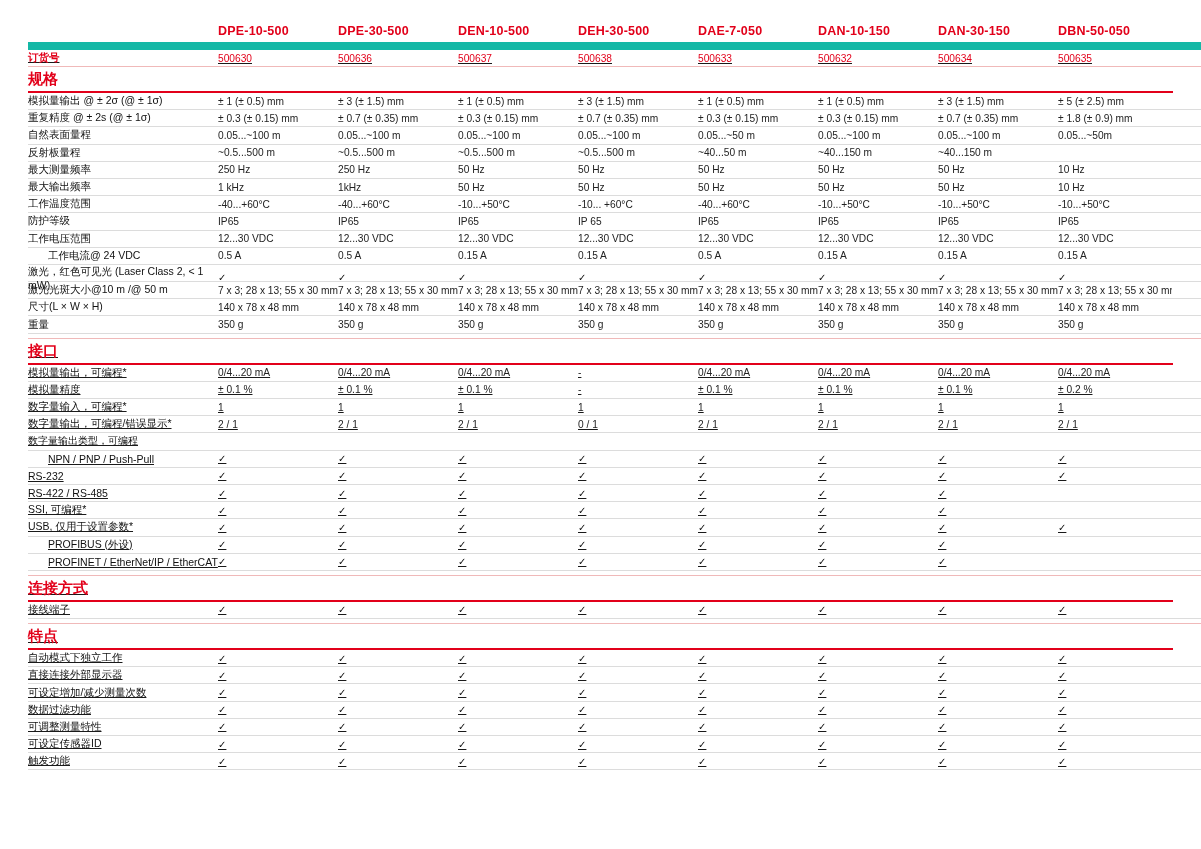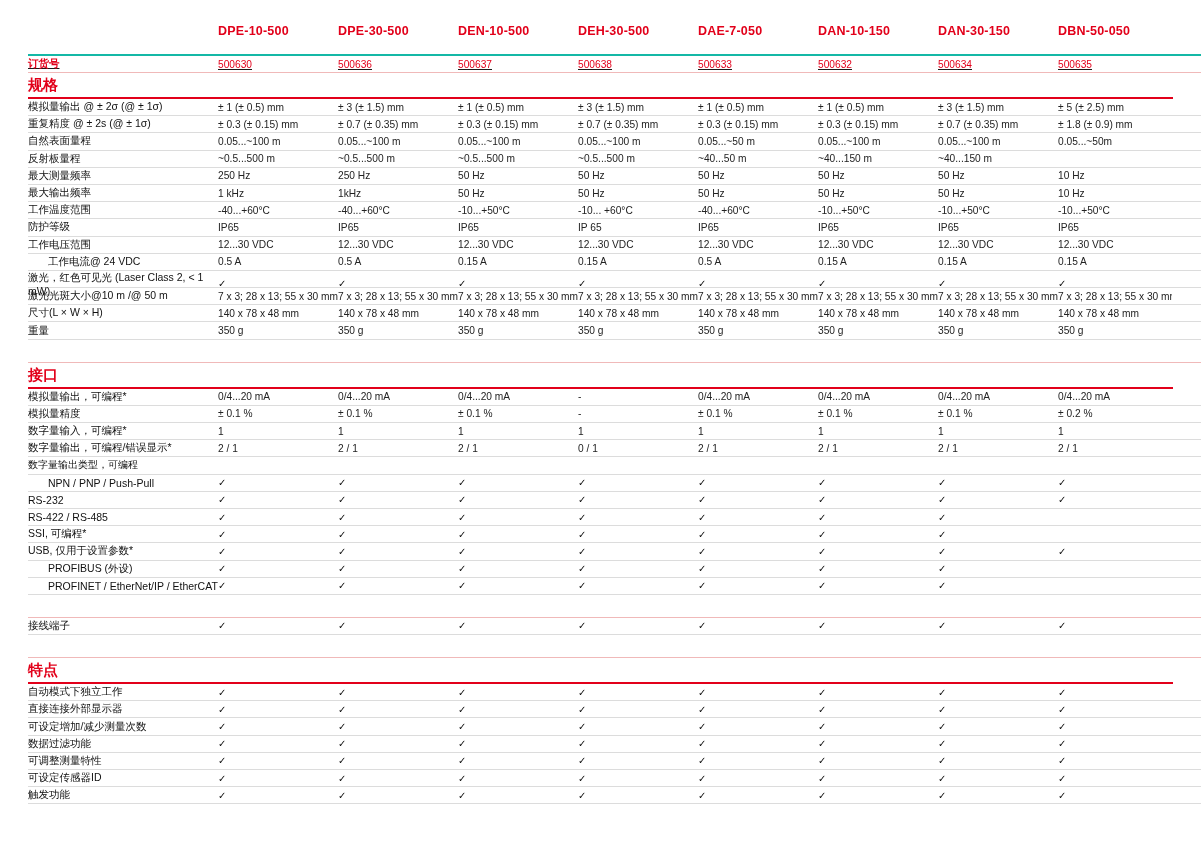--- a/index.html
+++ b/index.html
@@ -8,31 +8,31 @@
     font-family:"Liberation Sans","DejaVu Sans",sans-serif;
     color:#1a1a1a;
   }
   .sheet{position:relative;padding:24px 0 0 28px;width:1173px;}
   .grid{
     display:grid;
     grid-template-columns:190px repeat(7,120px) 114px;
     align-items:center;
   }
   
-  .header-row{border-bottom:2px solid #14b8a6;padding-bottom:16px;}
+  .header-row{border-bottom:8px solid #14b8a6;padding-bottom:4px;}
   .header-row .model{
     color:#e2001a;font-weight:bold;font-size:12.5px;letter-spacing:.2px;
   }
   
   .order-row{height:16px;font-size:10.5px;text-decoration:underline;}
   .order-row .row-label{color:#e2001a;font-weight:bold;}
   .order-row .val{color:#e2001a;}
   
   .section{border-top:1px solid #f0b9b9;}
-  .section.gap{margin-top:22px;}
+  .section.gap{margin-top:4px;text-decoration:underline;}
   .section-title{
     color:#e2001a;font-weight:bold;font-size:15px;
     padding:3px 0 2px 0;border-bottom:2px solid #e2001a;
     width:1145px;
   }
   .row{height:16.2px;border-bottom:1px solid #dcdcdc;font-size:10.5px;}
   .row .row-label{color:#111;}
   .row .row-label.indent{padding-left:20px;}
   .row.subheader{font-size:10px;}
   .val{font-size:10.2px;color:#222;white-space:nowrap;overflow:hidden;}
@@ -474,20 +474,21 @@
           <div class="val">
             <div class="check">✓</div>
           </div>
           <div class="val">
             <div class="check">✓</div>
           </div>
           <div class="val"></div>
         </div>
       </div>
       <div class="section gap">
+        <div class="section-title">连接方式</div>
         <div class="grid row">
           <div class="row-label">接线端子</div>
           <div class="val">
             <div class="check">✓</div>
           </div>
           <div class="val">
             <div class="check">✓</div>
           </div>
           <div class="val">
             <div class="check">✓</div>

